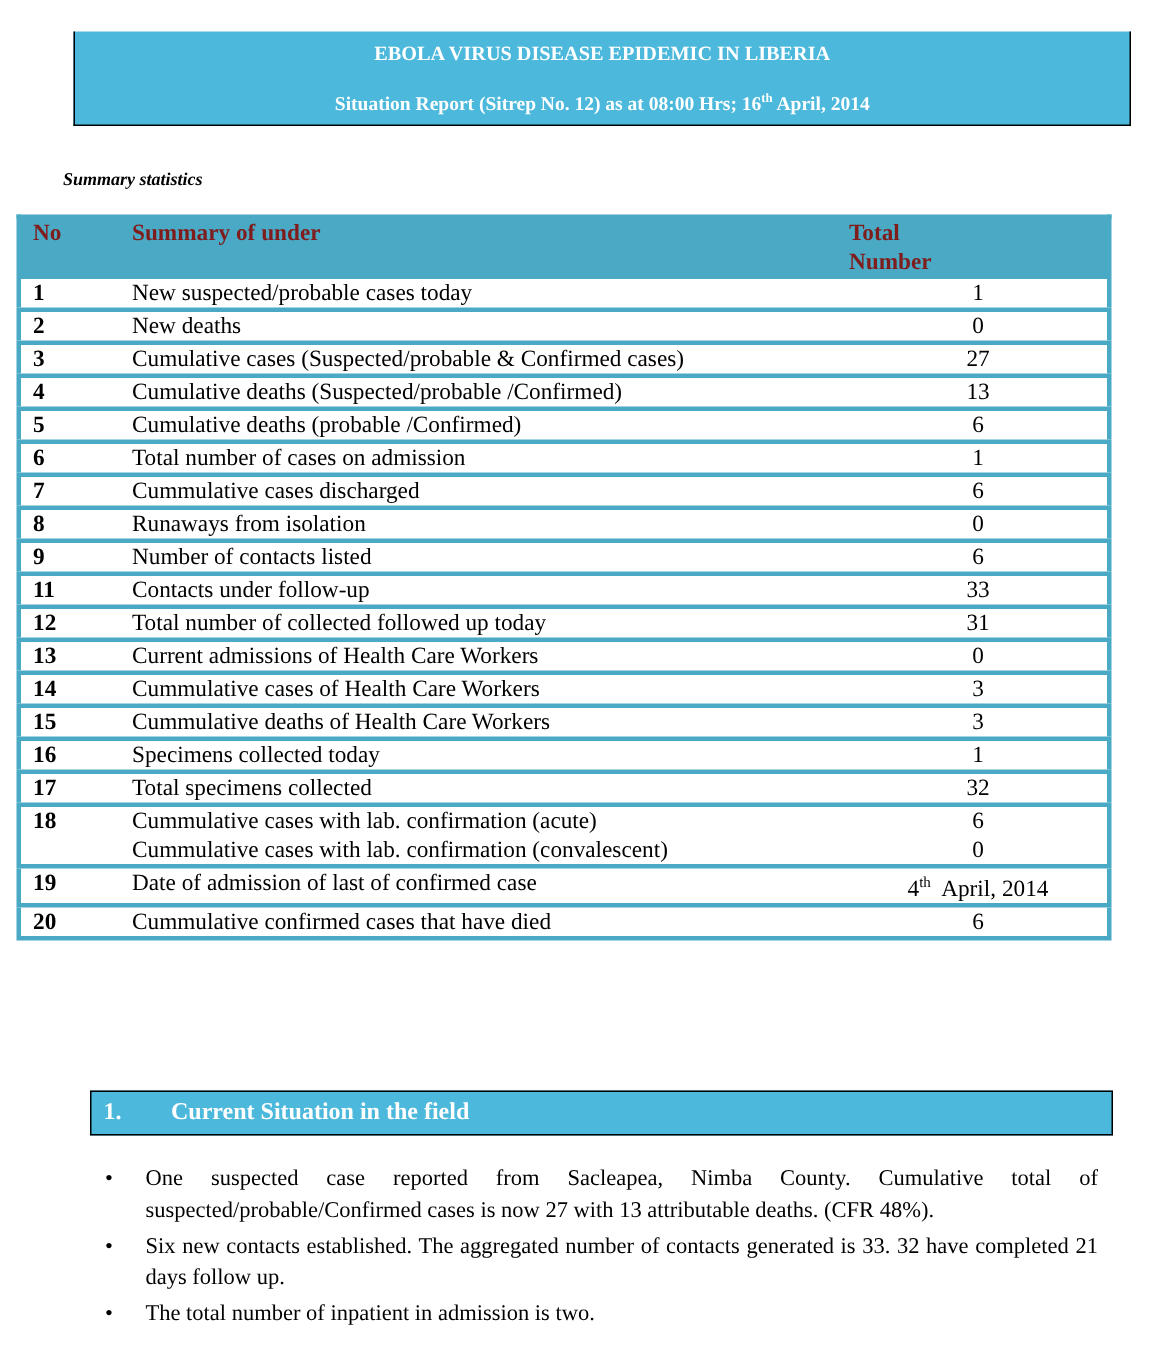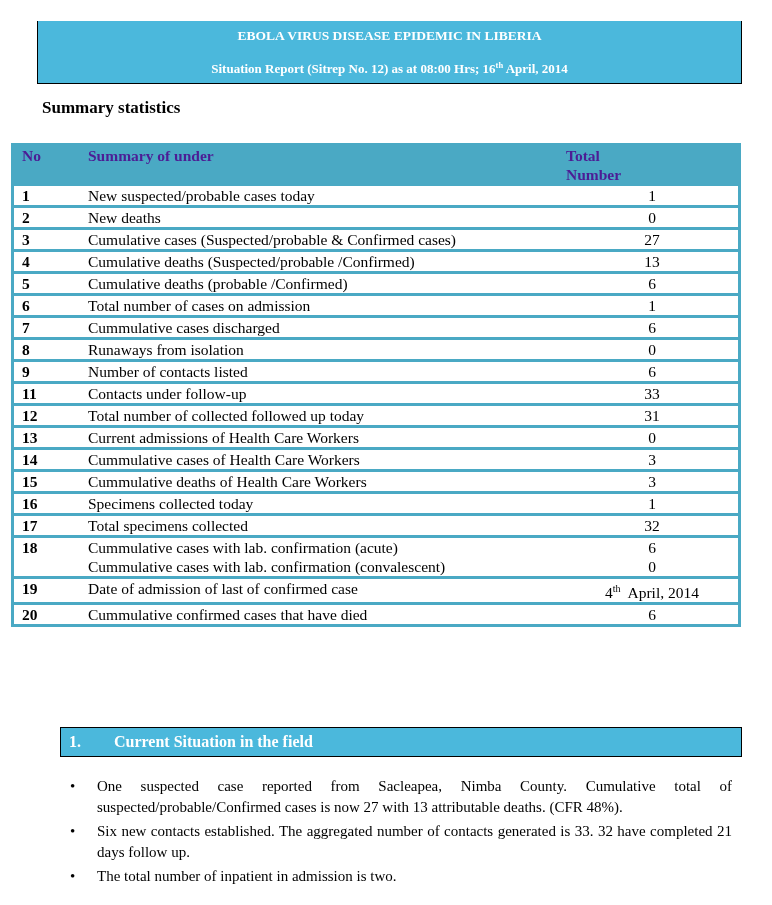--- a/index.html
+++ b/index.html
@@ -1,40 +1,40 @@
 <!DOCTYPE html>
 <html><head>
   <meta charset="utf-8">
   <style>
     html, body { margin: 0; padding: 0; background: #ffffff; }
     body {
       width: 772px; height: 905px; position: relative; overflow: hidden;
       font-family: "Liberation Serif", "DejaVu Serif", serif; color: #000;
     }
     .title-box {
-      position: absolute; left: 37px; top: 21px; width: 703px; height: 62px;
+      position: absolute; left: 49px; top: 21px; width: 703px; height: 62px;
       background: #4bb8dc; border-left: 1px solid #000; border-right: 1px solid #000; border-bottom: 1px solid #000;
       color: #fff; font-weight: bold; text-align: center;
     }
     .title-line1 { position: absolute; top: 7px; left: 0; right: 0; font-size: 13.5px; }
     .title-line2 { position: absolute; top: 39px; left: 0; right: 0; font-size: 13px; }
     .title-line2 sup { font-size: 8.5px; }
     .summary-heading {
-      position: absolute; left: 42px; top: 98px; font-size: 17px; font-weight: bold;
+      position: absolute; left: 42px; top: 112px; font-size: 12px; font-weight: bold; font-style: italic;
     }
     table.stats {
       position: absolute; left: 11px; top: 143px; width: 730px;
       border-collapse: collapse; font-size: 15.5px;
       border: 3px solid #4aa9c4;
     }
     table.stats td, table.stats th {
       border-bottom: 3px solid #4aa9c4; padding: 0 0 0 8px; vertical-align: top; line-height: 19px;
     }
     table.stats thead th {
-      background: #4aa9c4; color: #4c1d95; font-weight: bold; text-align: left; height: 40px; border-bottom: none;
+      background: #4aa9c4; color: #7f1d1d; font-weight: bold; text-align: left; height: 40px; border-bottom: none;
     }
     th.col-no { width: 58px; vertical-align: bottom; padding-bottom: 1px; }
     th.col-summary { width: 470px; padding-top: 2px; }
     th.col-total { text-align: right; padding-left: 0; padding-top: 2px; line-height: 20px; }
     td.no { font-weight: bold; }
     td.val { text-align: center; padding-left: 0; }
     .val sup { font-size: 10px; }
     .section-box {
       position: absolute; left: 60px; top: 727px; width: 680px; height: 28px;
       background: #4bb8dc; border: 1px solid #000; border-bottom: 1px solid #000;

